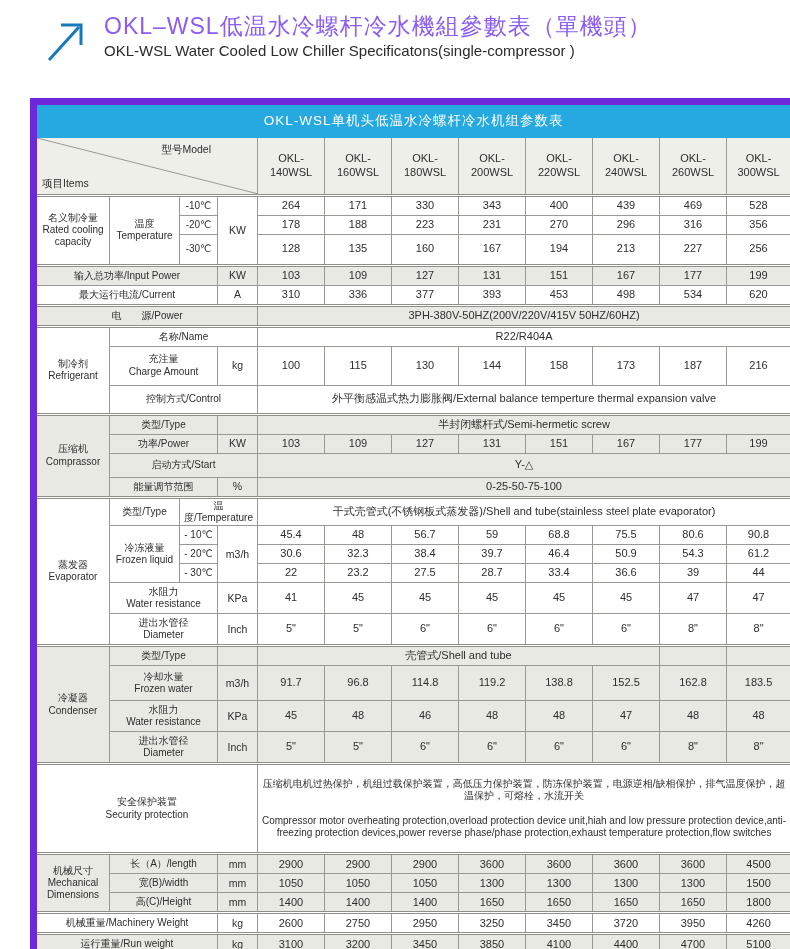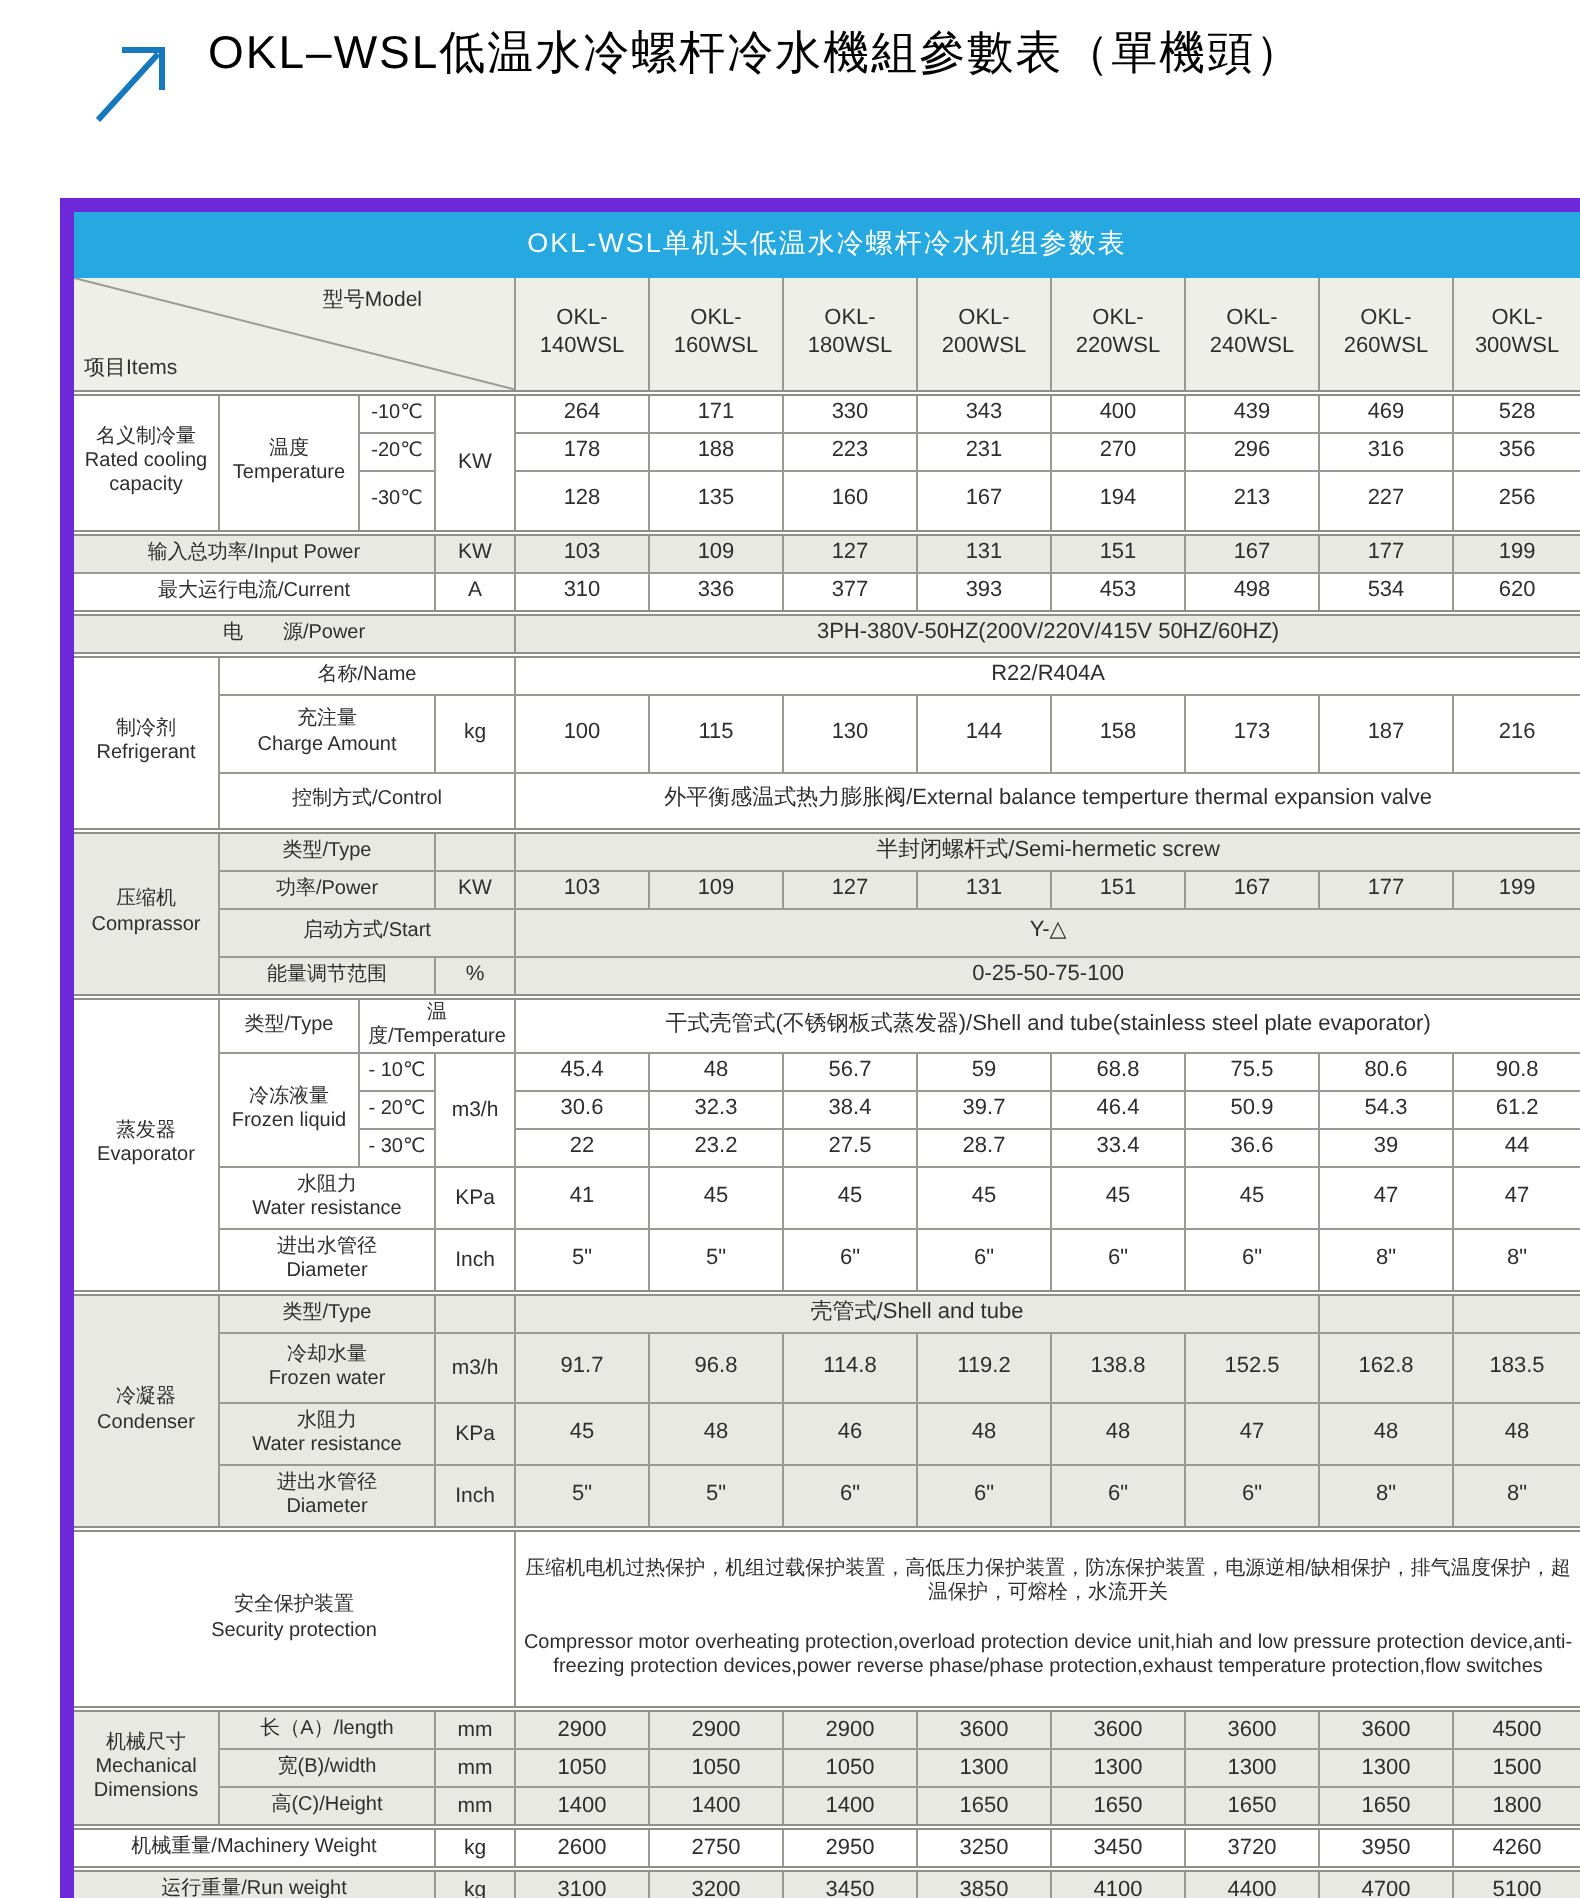--- a/index.html
+++ b/index.html
@@ -2,21 +2,21 @@
 <html><head>
 <meta charset="utf-8">
 <style>
   html,body{margin:0;padding:0;background:#ffffff;}
   body{width:790px;height:949px;font-family:"Liberation Sans","DejaVu Sans",sans-serif;color:#333;position:relative;}
 
   
   .page-header{display:flex;align-items:flex-start;padding:12px 0 0 44px;}
   .logo{flex:0 0 auto;margin-top:6px;}
   .titles{margin-left:14px;}
-  .title-zh{font-size:23px;letter-spacing:1px;color:#000000;font-weight:500;line-height:1.25;}
+  .title-zh{font-size:23px;letter-spacing:1px;color:#8b5cf6;font-weight:500;line-height:1.25;}
   .title-en{font-size:15px;color:#2b2b2b;line-height:1.3;}
 
   
   .spec-wrap{margin:30px 30px 0 30px;}
   table.spec{width:758px;border-collapse:collapse;table-layout:fixed;font-size:11px;color:#2e2e2e;}
   table.spec td{border:1px solid #9a9a94;text-align:center;vertical-align:middle;padding:1px 2px;line-height:1.22;white-space:pre-line;overflow:hidden;}
   table.spec{border:7px solid #6d28d9;}
   tr.banner td{background:#25a9e0;color:#ffffff;font-size:13.5px;letter-spacing:1px;height:30px;border:1px solid #25a9e0;}
   tr.hdr td{background:#efefe9;height:38px;font-size:11px;}
   tr.shade td{background:#e9e9e3;}
@@ -45,20 +45,21 @@
 
 <div class="page-header">
   <div class="logo">
     <svg width="46" height="46" viewBox="0 0 46 46">
       <path d="M5 42 L35 9" stroke="#1878be" stroke-width="3" fill="none"></path>
       <path d="M17 7 L37 7 L37 27" stroke="#1878be" stroke-width="3" fill="none"></path>
     </svg>
   </div>
   <div class="titles">
     <div class="title-zh">OKL–WSL低温水冷螺杆冷水機組參數表（單機頭）</div>
+    <div class="title-en">OKL-WSL Water Cooled Low Chiller Specificatons(single-compressor )</div>
   </div>
 </div>
 
 <div class="spec-wrap">
 <table class="spec">
 <colgroup>
   <col style="width:76px">
         <col style="width:70px">
         <col style="width:38px">
         <col style="width:40px">

